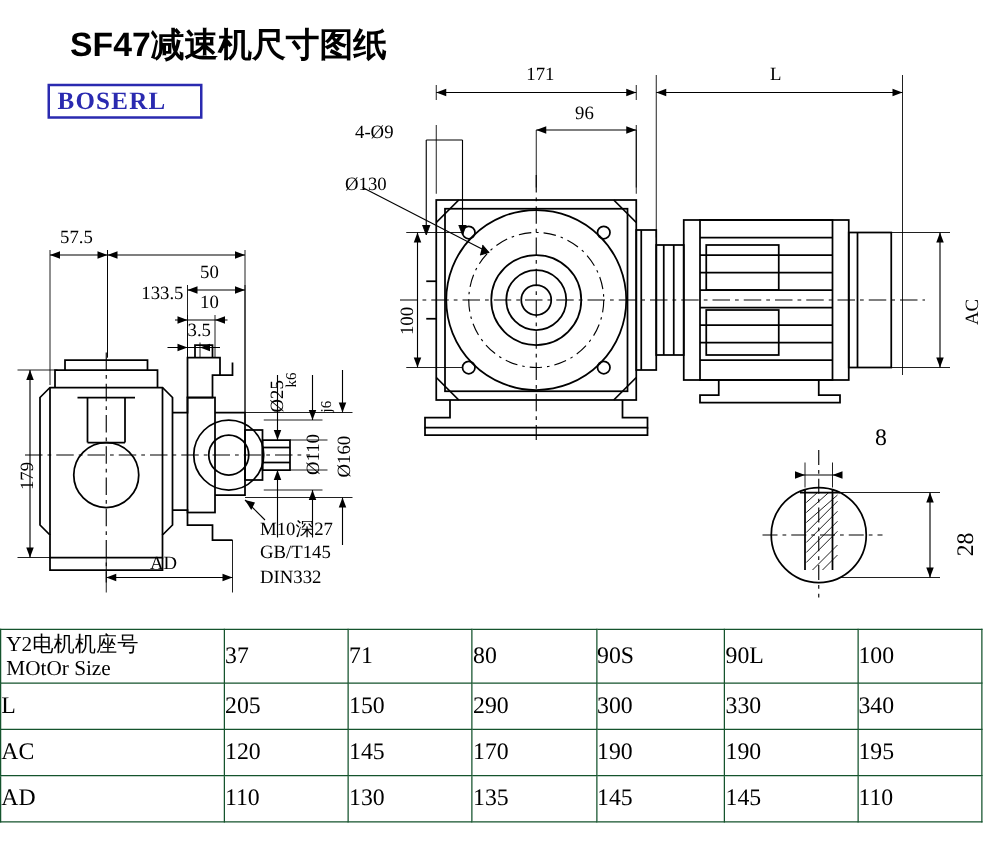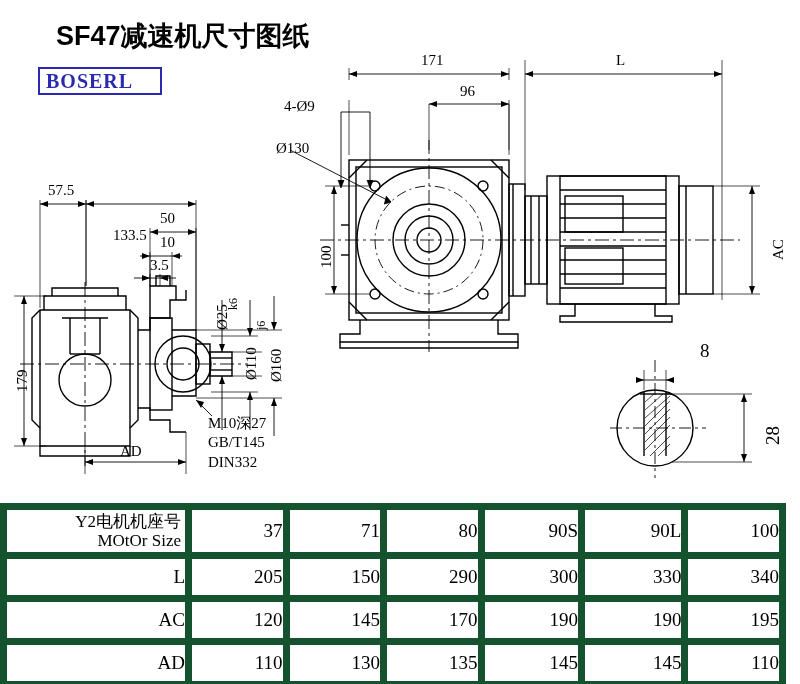--- a/index.html
+++ b/index.html
@@ -49,22 +49,22 @@
   svg.draw{position:absolute;left:0;top:0;width:800px;height:684px;pointer-events:none;}
 
   
   table.spec{
     position:absolute;left:0px;top:503px;
     width:786px;
     border-collapse:collapse;
     font-family:"Liberation Serif", serif;
   }
   table.spec td{
-    border:7px solid #14532d;
-    text-align:right;
+    border:1px solid #14532d;
+    text-align:left;
     font-size:19px;
     height:36px;
     padding:0;
   }
   table.spec td.hdr-left{
     font-size:17px;
     line-height:19px;
     width:170px;
     padding:2px 4px;
   }

